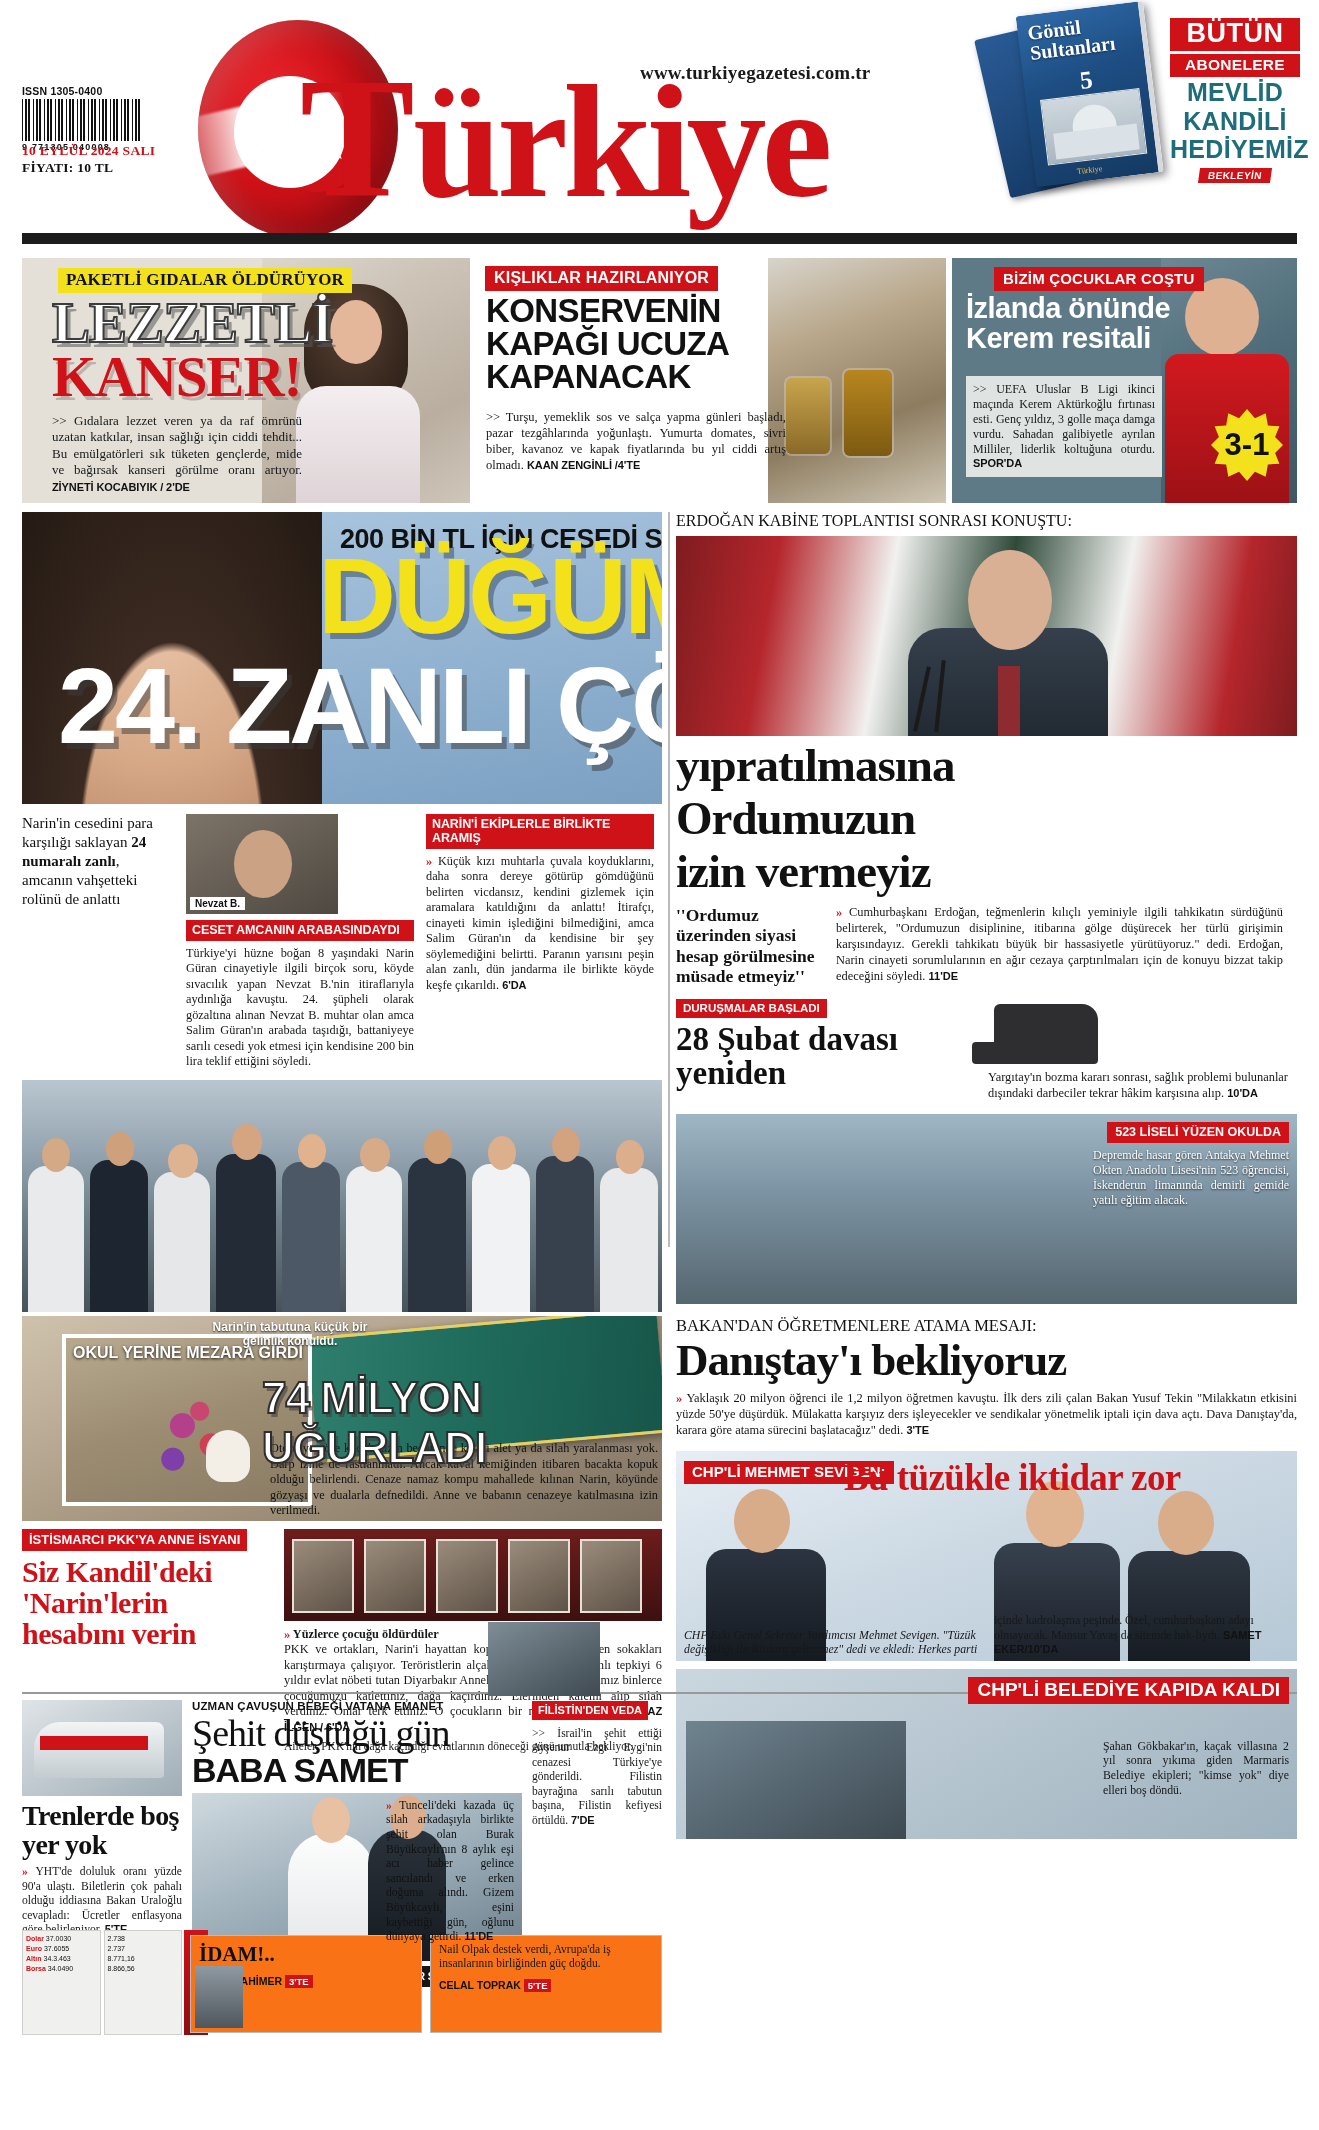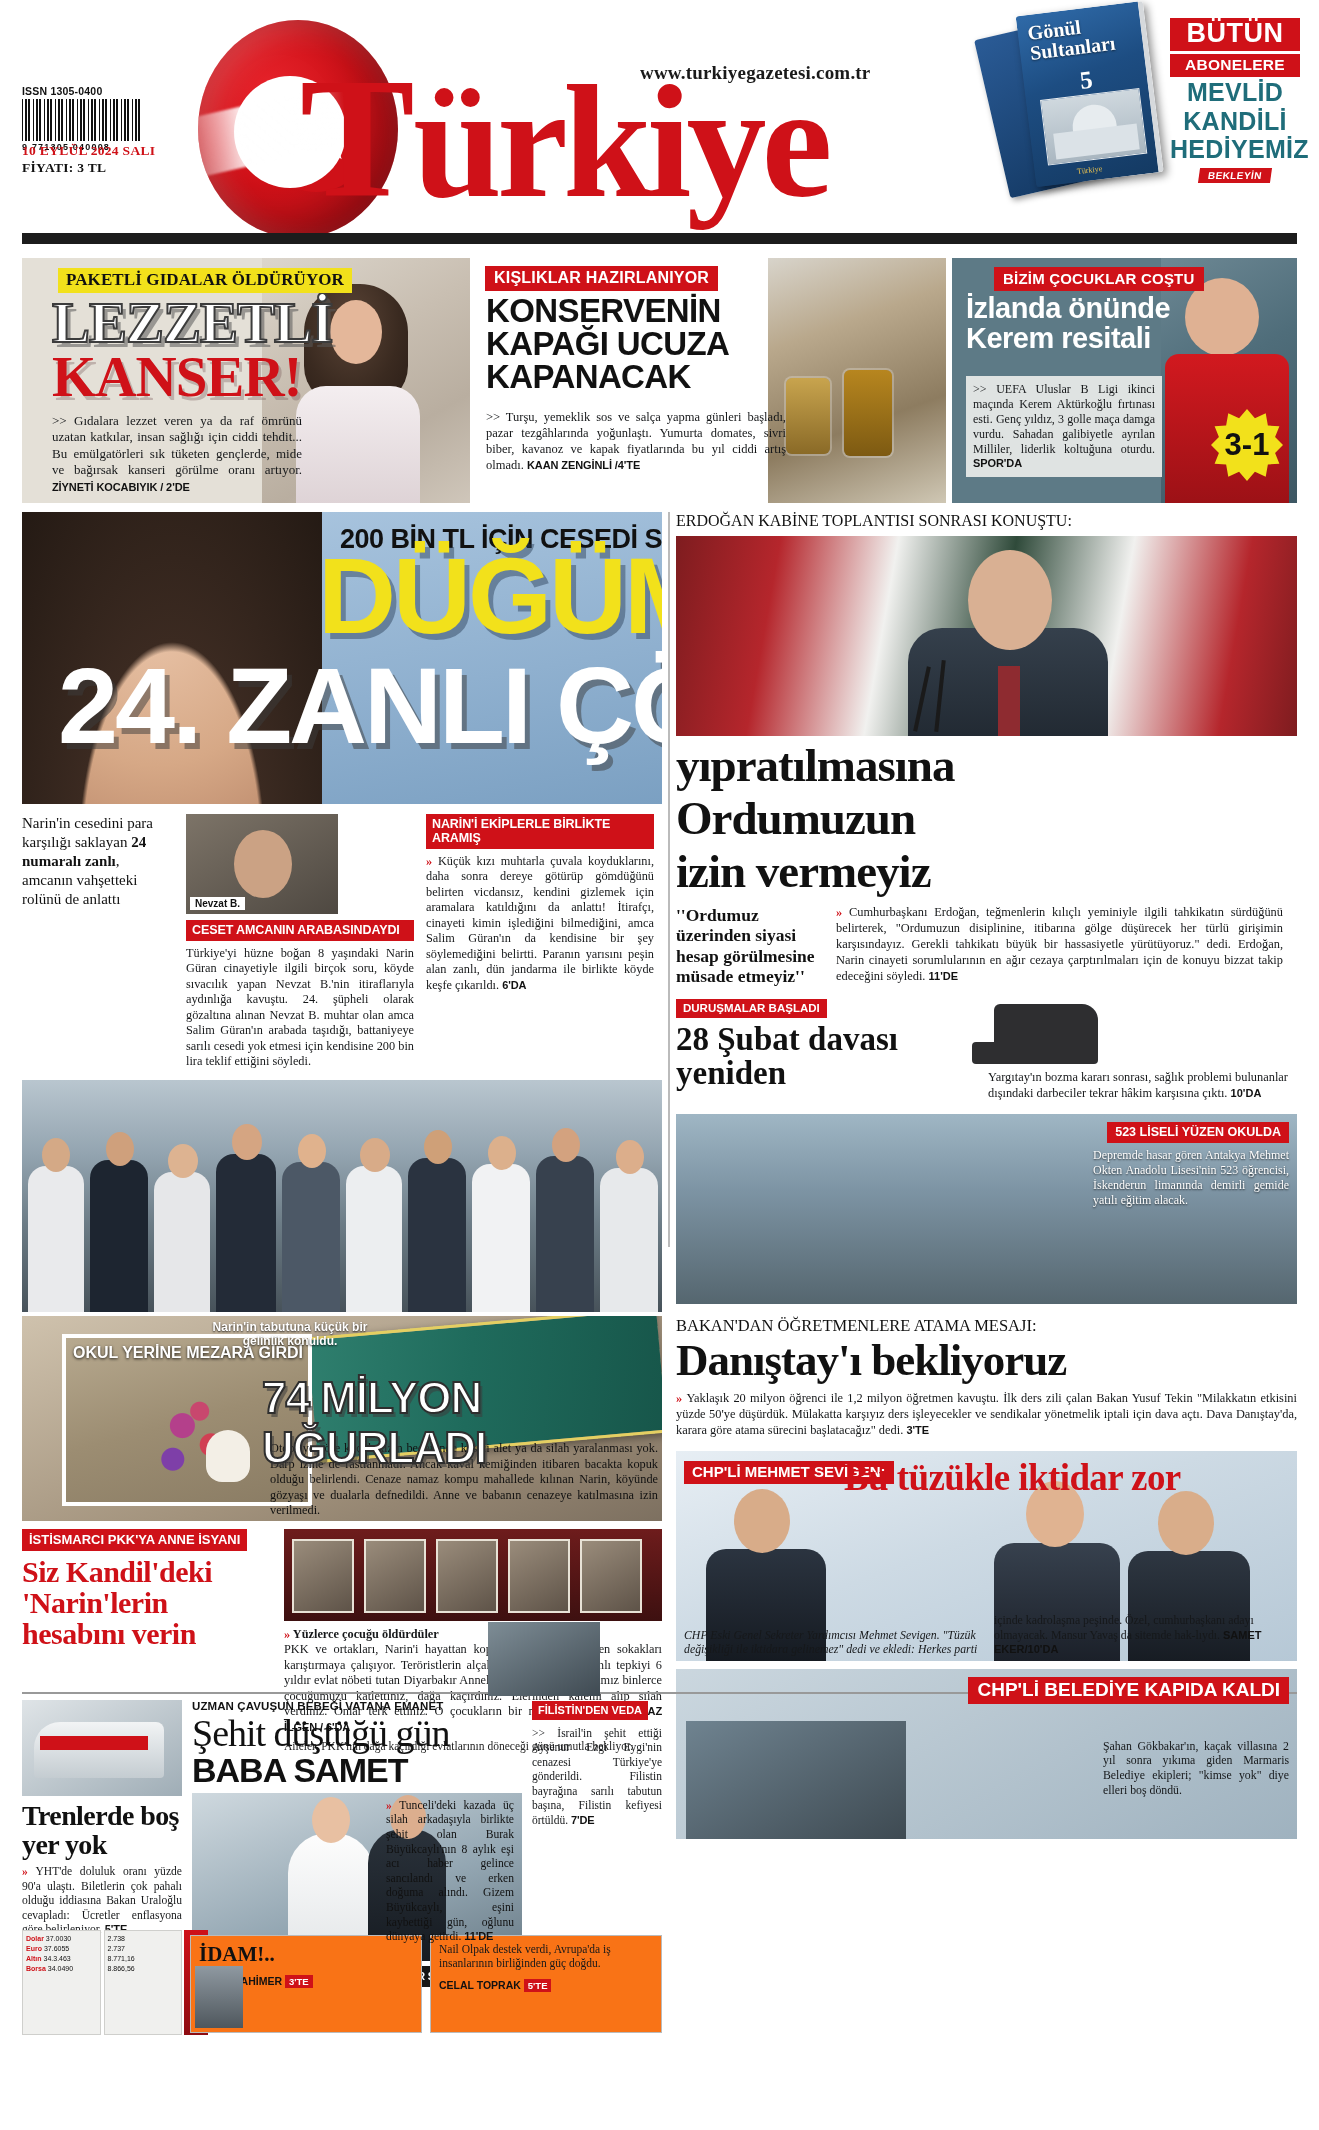--- a/index.html
+++ b/index.html
@@ -494,21 +494,21 @@
   <div class="masthead">
     <div class="url-line">www.turkiyegazetesi.com.tr</div>
 
     <div class="barcode-box">
       <div class="issn">ISSN 1305-0400</div>
       <div class="bars"></div>
       <div class="barnum">9 771305 040008</div>
     </div>
 
     <div class="date-line">10 EYLÜL 2024 SALI</div>
-    <div class="price-line">FİYATI: 3  TL</div>
+    <div class="price-line">FİYATI: 10  TL</div>
 
     <div class="flag-oval">
       <div class="crescent"></div>
       <div class="star5"></div>
     </div>
 
     <div class="logo-t">T</div>
     <div class="logo-rest">ürkiye</div>
 
     <div class="book-promo">
@@ -669,21 +669,21 @@
       <div class="rc-text"><span class="redq">» </span><span>Cumhurbaşkanı Erdoğan, teğmenlerin kılıçlı yeminiyle ilgili tahkikatın sürdüğünü belirterek, "Ordumuzun disiplinine, itibarına gölge düşürecek her türlü girişimin karşısındayız. Gerekli tahkikatı büyük bir hassasiyetle yürütüyoruz." dedi. Erdoğan, Narin cinayeti sorumlularının en ağır cezaya çarptırılmaları için de konuyu bizzat takip edeceğini söyledi.</span> <b class="pagetag">11'DE</b></div>
     </div>
 
     <div class="dur-block">
       <div class="dur-left">
         <span class="dur-tag">DURUŞMALAR BAŞLADI</span>
         <div class="dur-head">28 Şubat davası yeniden</div>
       </div>
       <div class="dur-right">
         <div class="boot"></div>
-        <div style="margin-top:6px;"><span>Yargıtay'ın bozma kararı sonrası, sağlık problemi bulunanlar dışındaki darbeciler tekrar hâkim karşısına çıktı.</span> <b class="pagetag">10'DA</b></div>
+        <div style="margin-top:6px;"><span>Yargıtay'ın bozma kararı sonrası, sağlık problemi bulunanlar dışındaki darbeciler tekrar hâkim karşısına alıp.</span> <b class="pagetag">10'DA</b></div>
       </div>
     </div>
 
     <div class="school-block">
       <div class="school-photo">
         <div class="school-tag">523 LİSELİ YÜZEN OKULDA</div>
         <div class="school-text">Depremde hasar gören Antakya Mehmet Okten Anadolu Lisesi'nin 523 öğrencisi, İskenderun limanında demirli gemide yatılı eğitim alacak.</div>
       </div>
     </div>
 

